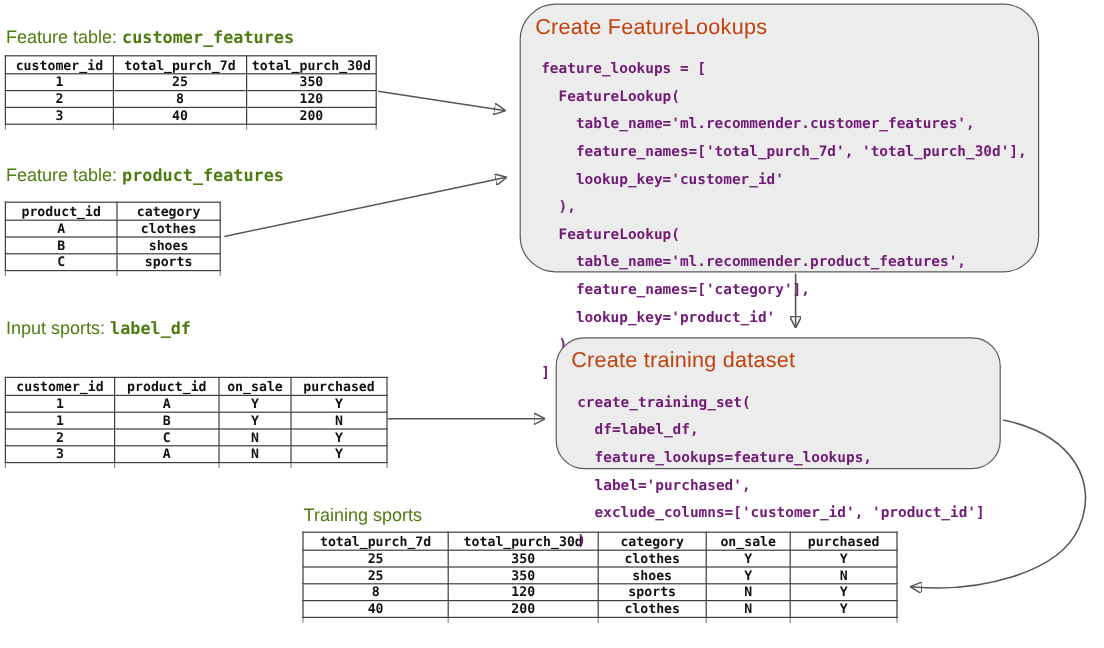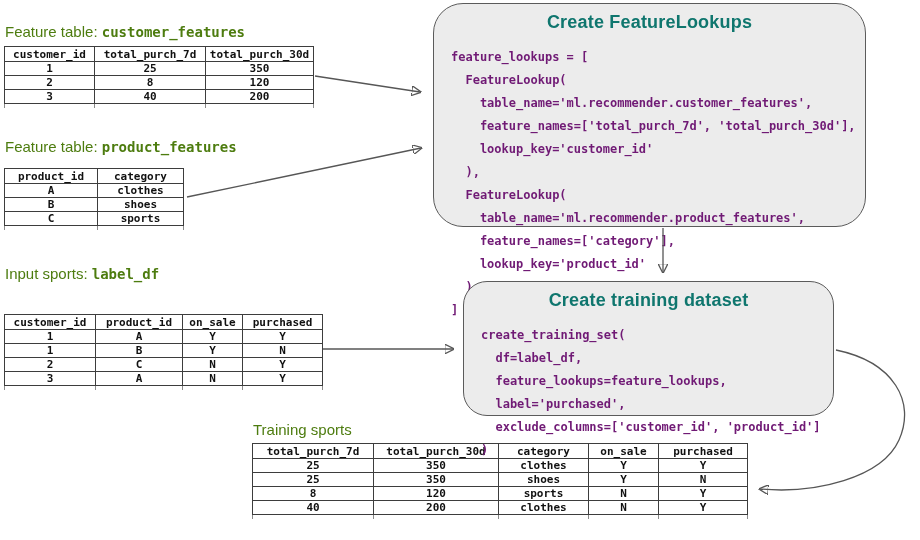--- a/index.html
+++ b/index.html
@@ -38,30 +38,30 @@
   .t-training th:nth-child(3){width:89px}
   .t-training th:nth-child(4){width:69px}
   .t-training th:nth-child(5){width:88px}
 
   
   .flowbox{
     position:absolute;background:#ececec;border:1.6px solid #5b5b5b;
     box-sizing:border-box;
   }
   .flowbox h3{
-    margin:8px 12px 0;text-align:center;font-size:18px;font-weight:bold;color:#0f766e;
+    margin:8px 12px 0;text-align:left;font-size:18px;font-weight:normal;color:#c2410c;
     letter-spacing:.2px;
   }
   .flowbox pre{
     margin:13px 0 0 17px;
     font-family:"DejaVu Sans Mono",monospace;font-weight:bold;
     font-size:12px;line-height:23px;color:#701a75;
   }
   #box-lookups{left:433px;top:3px;width:433px;height:224px;border-radius:30px}
-  #box-training{left:463px;top:281px;width:371px;height:135px;border-radius:24px}
+  #box-training{left:463px;top:281px;width:371px;height:110px;border-radius:24px}
 
   svg.arrows{position:absolute;left:0;top:0;pointer-events:none}
   svg.arrows path{fill:none;stroke:#565656;stroke-width:1.3}
 </style>
 </head>
 <body>
 
 <div class="abs tt" style="left:5px;top:22px"><span>Feature table: </span><span class="mono">customer_features</span></div>
 <table class="abs tbl t-customer" style="left:4px;top:46px">
     <thead>

